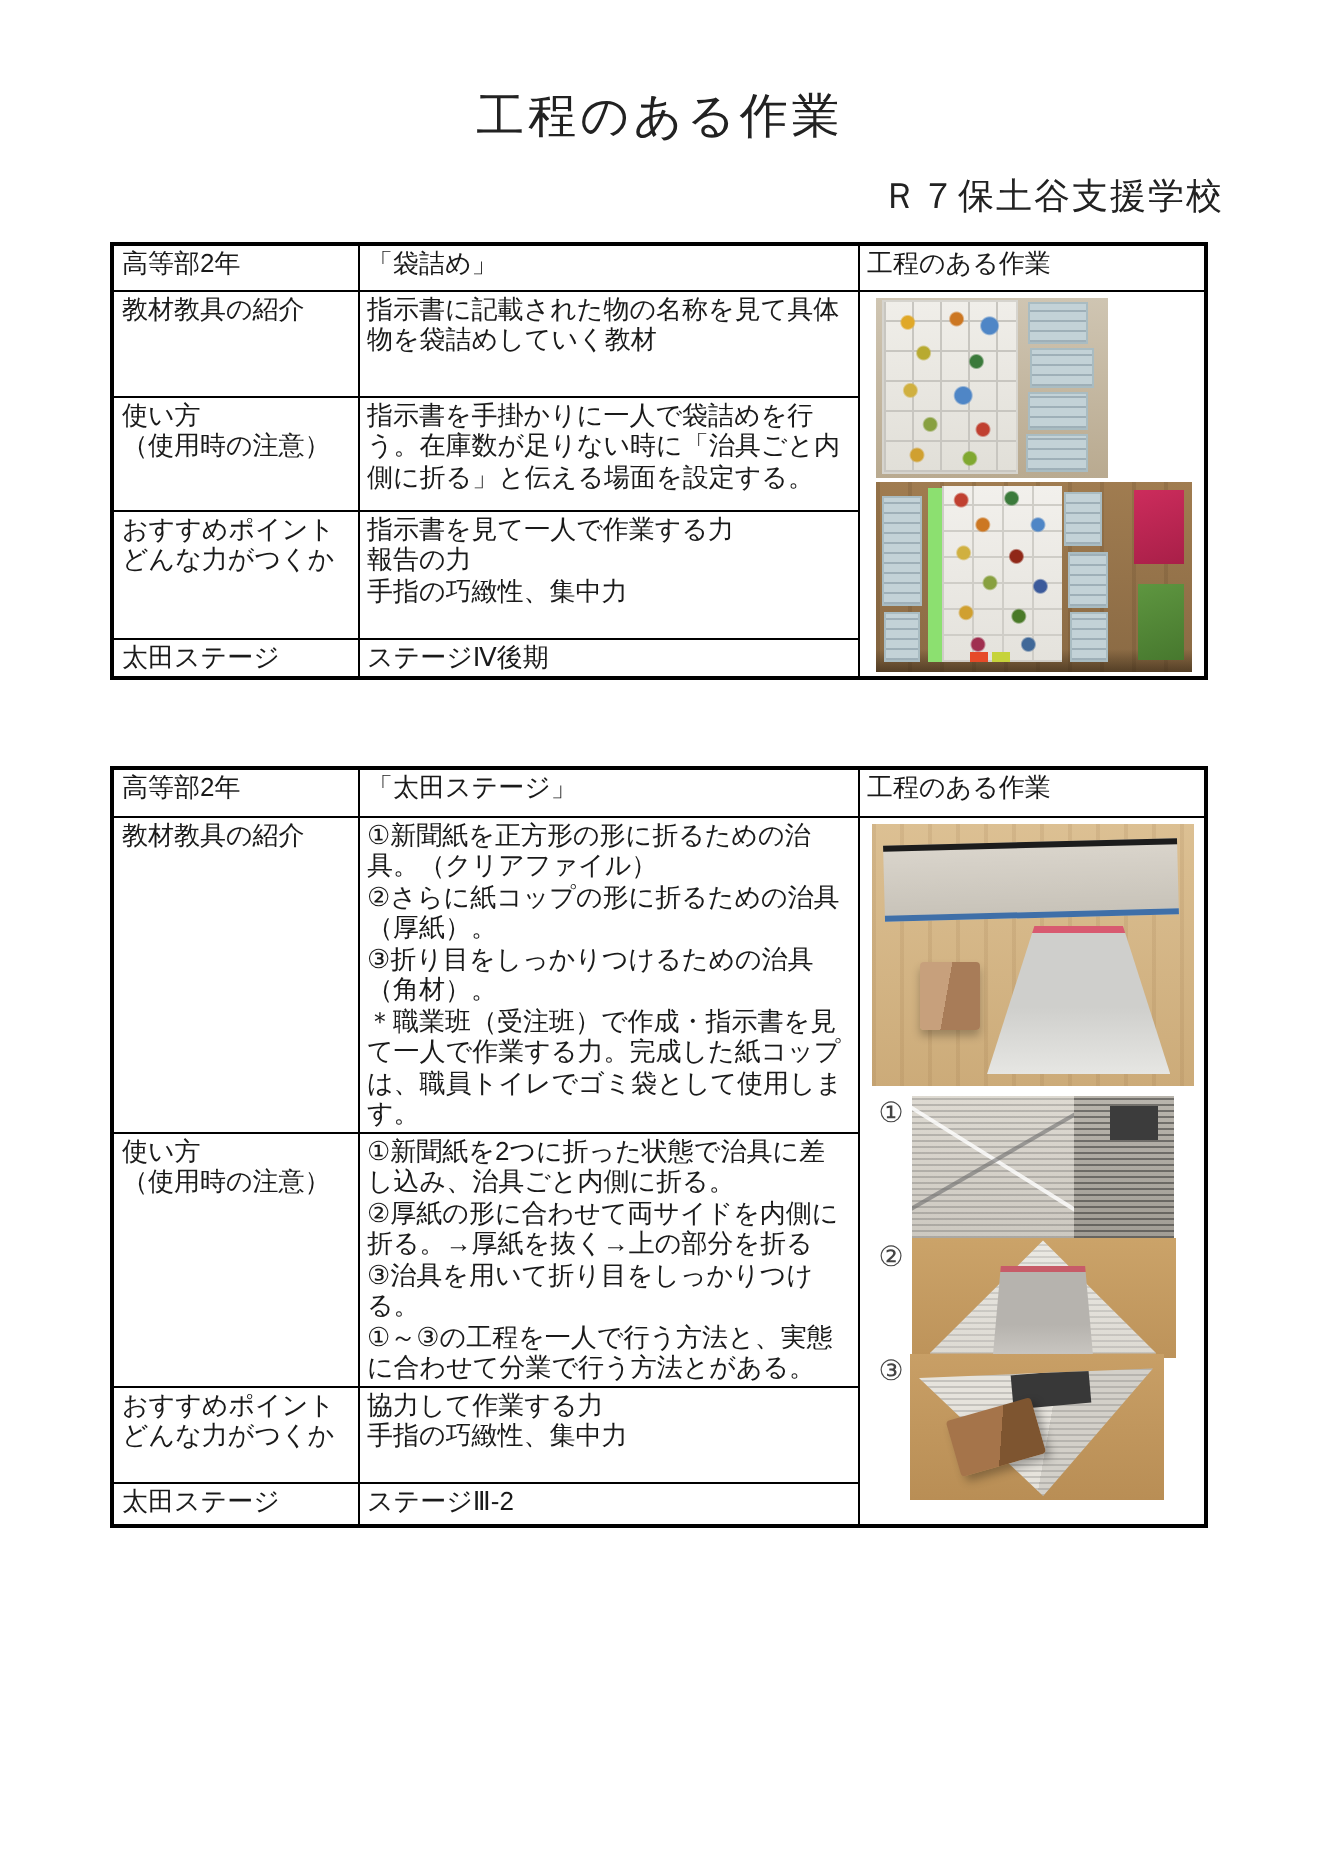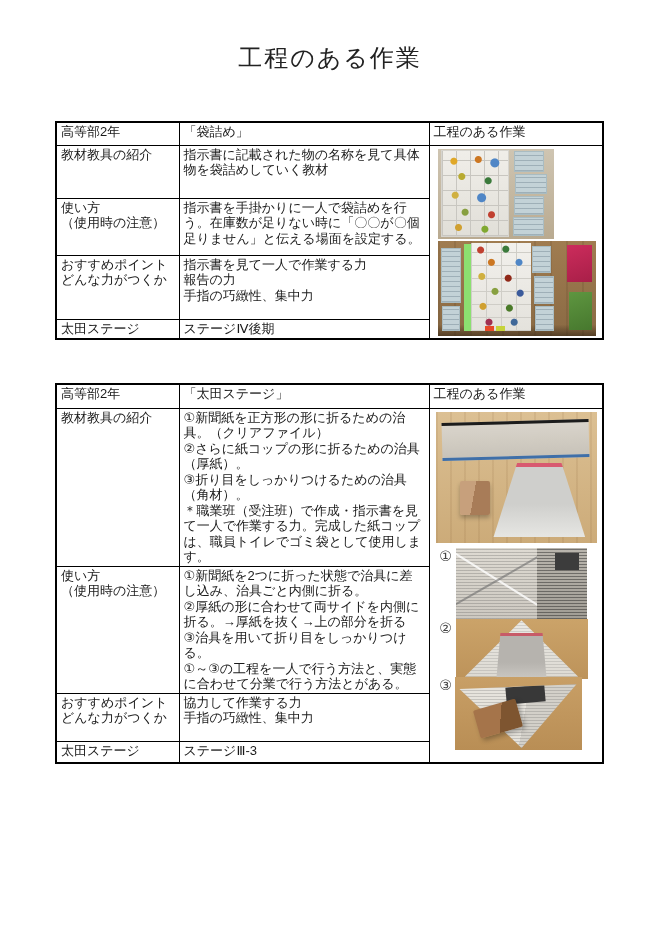--- a/index.html
+++ b/index.html
@@ -166,20 +166,21 @@
     background:linear-gradient(110deg,#a5744a 0 55%, #7e5530 55%);
     transform:rotate(-16deg); border-radius:2px; box-shadow:2px 3px 5px rgba(0,0,0,.3);
   }
 </style>
 </head>
 <body>
 
 <div class="page">
 
   <h1 class="doc-title">工程のある作業</h1>
+  <div class="school-name">Ｒ７保土谷支援学校</div>
 
   <table class="wt" style="top:121px;">
     <colgroup>
         <col style="width:123px">
         <col style="width:250px">
         <col style="width:174px">
       </colgroup>
     <tbody>
       <tr style="height:23px">
         <td class="lbl hdr">高等部2年</td>
@@ -209,21 +210,21 @@
             <div class="bluepaper rp2"></div>
             <div class="bluepaper rp3"></div>
             <div class="pinkcloth"></div>
             <div class="greencloth"></div>
           </div>
         </td>
       </tr>
       <tr style="height:57px">
         <td class="lbl">使い方
 （使用時の注意）</td>
-        <td>指示書を手掛かりに一人で袋詰めを行う。在庫数が足りない時に「〇〇が〇個足りません」と伝える場面を設定する。</td>
+        <td>指示書を手掛かりに一人で袋詰めを行う。在庫数が足りない時に「治具ごと内側に折る」と伝える場面を設定する。</td>
       </tr>
       <tr style="height:64px">
         <td class="lbl">おすすめポイント
 どんな力がつくか</td>
         <td>指示書を見て一人で作業する力
 報告の力
 手指の巧緻性、集中力</td>
       </tr>
       <tr style="height:20px">
         <td class="lbl">太田ステージ</td>
@@ -289,18 +290,18 @@
 ①～③の工程を一人で行う方法と、実態に合わせて分業で行う方法とがある。</td>
       </tr>
       <tr style="height:48px">
         <td class="lbl">おすすめポイント
 どんな力がつくか</td>
         <td>協力して作業する力
 手指の巧緻性、集中力</td>
       </tr>
       <tr style="height:22px">
         <td class="lbl">太田ステージ</td>
-        <td>ステージⅢ-3</td>
+        <td>ステージⅢ-2</td>
       </tr>
     </tbody>
   </table>
 
 </div>
 
 </body></html>

